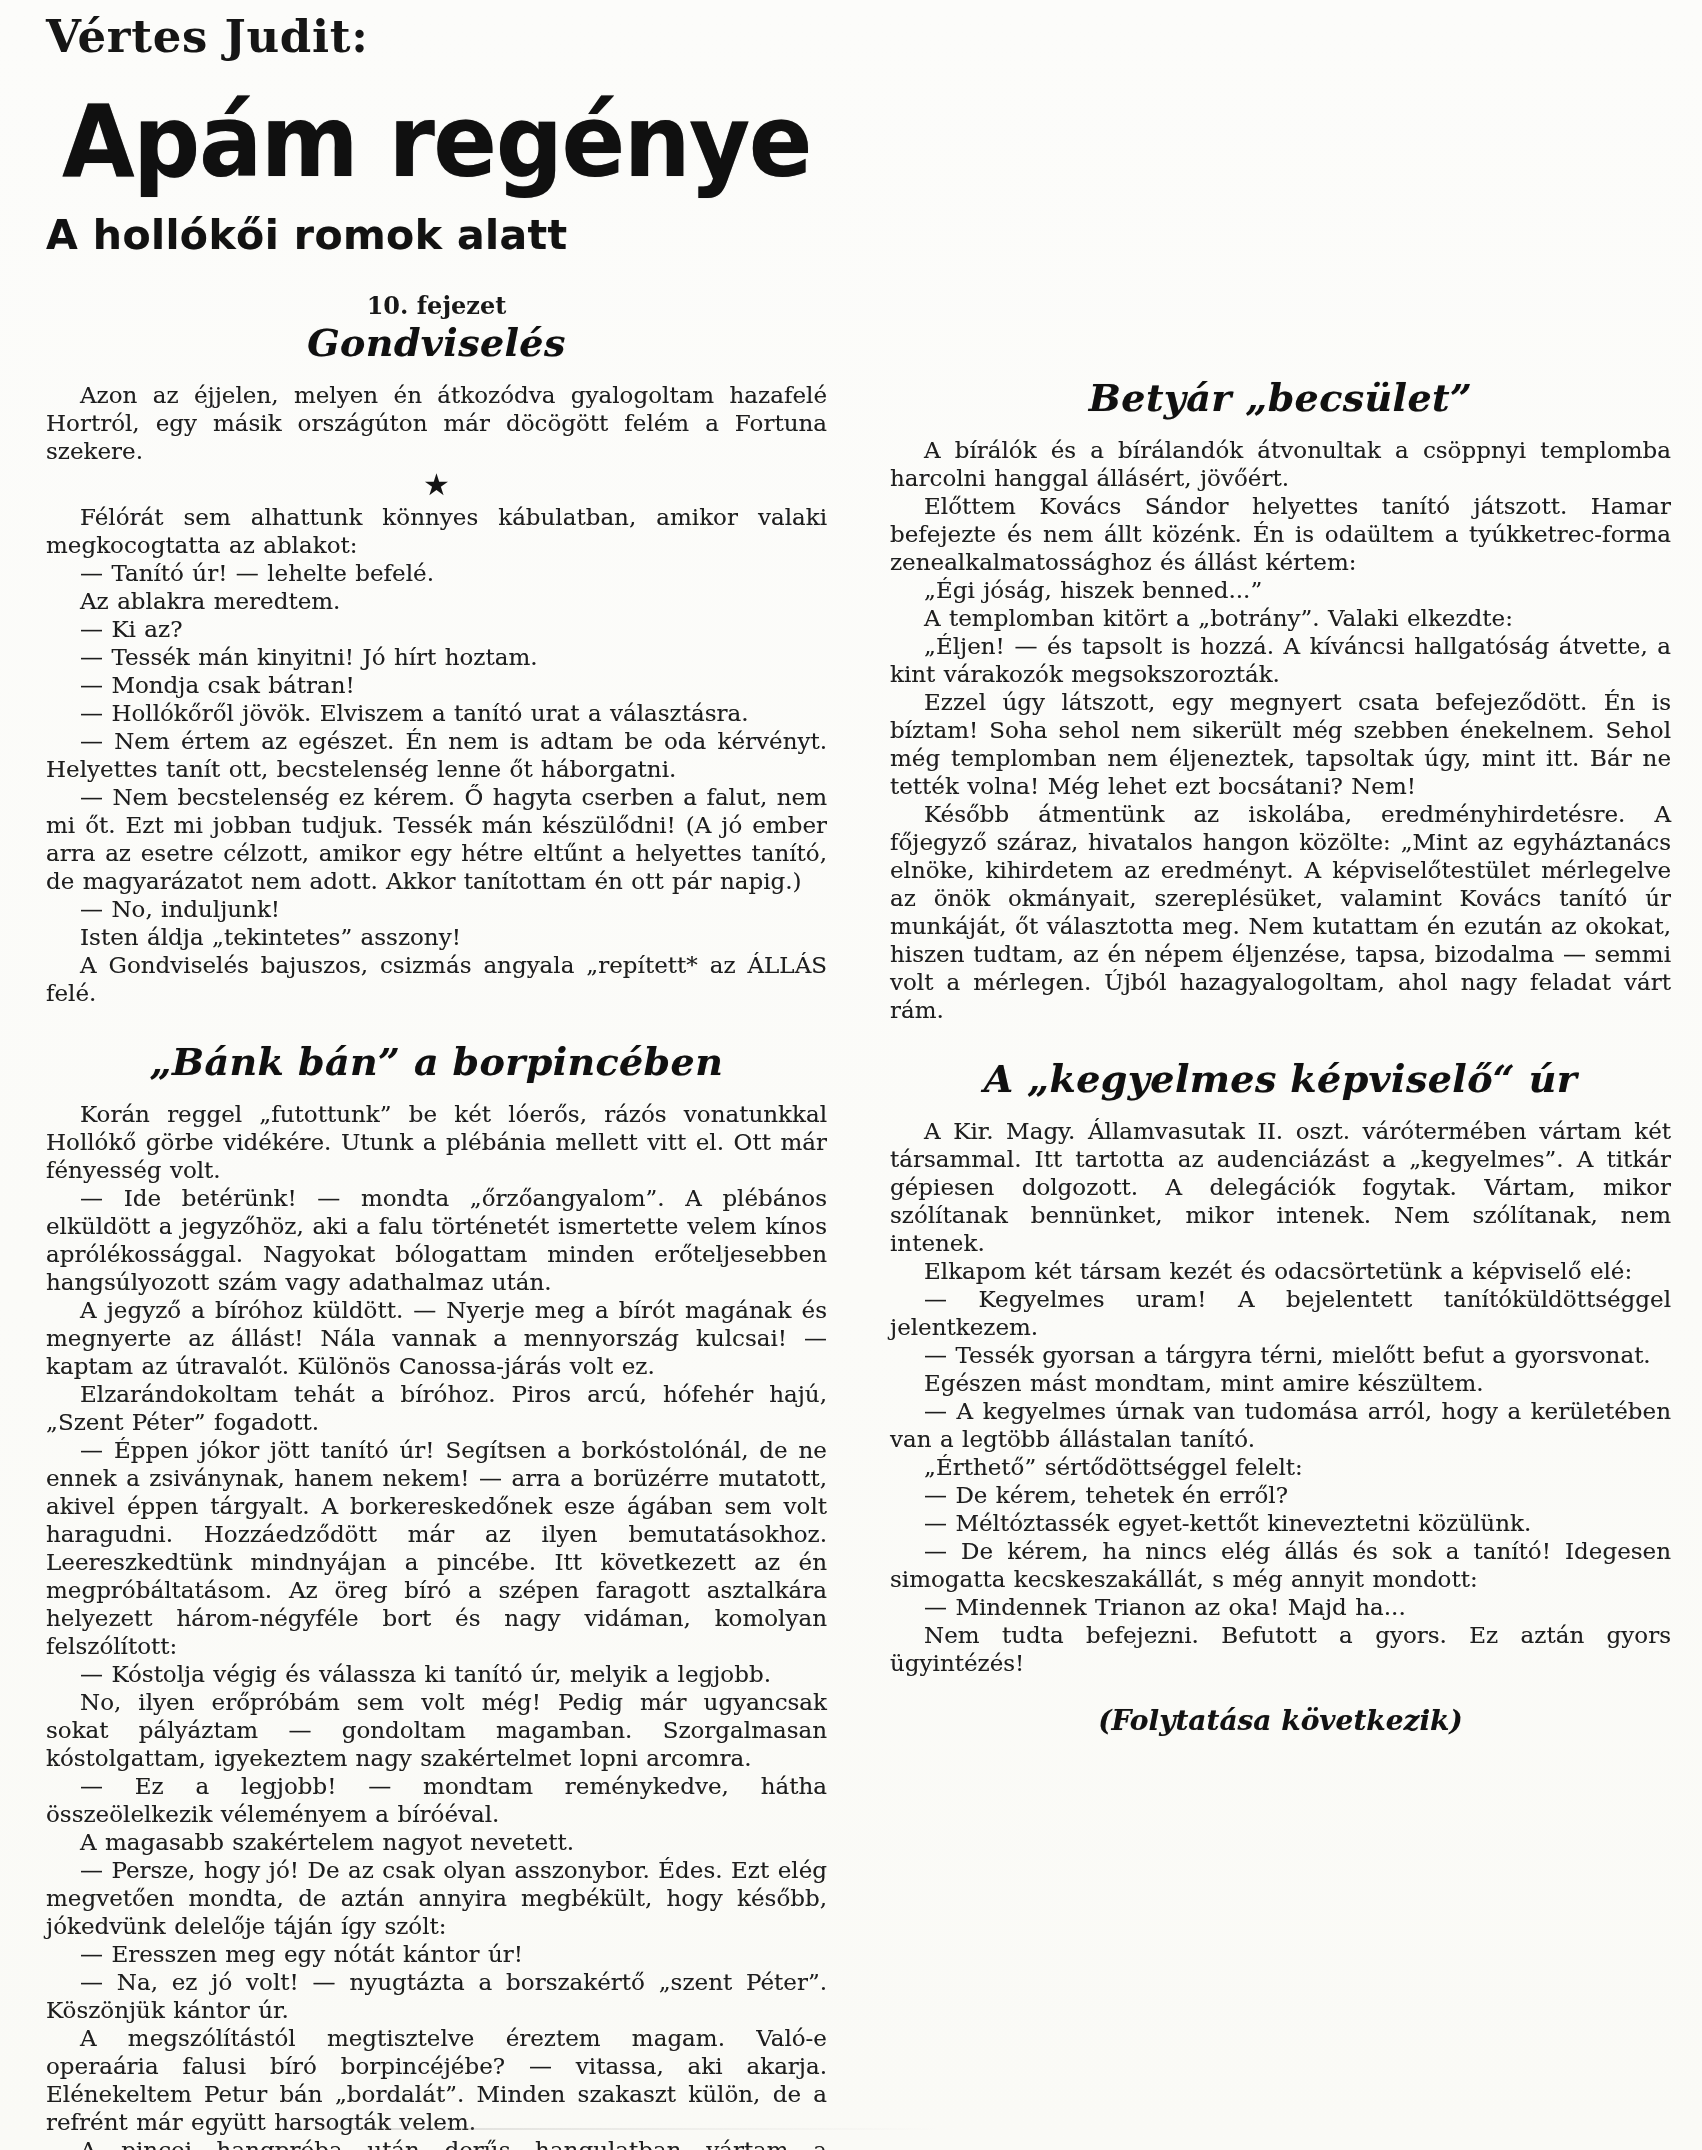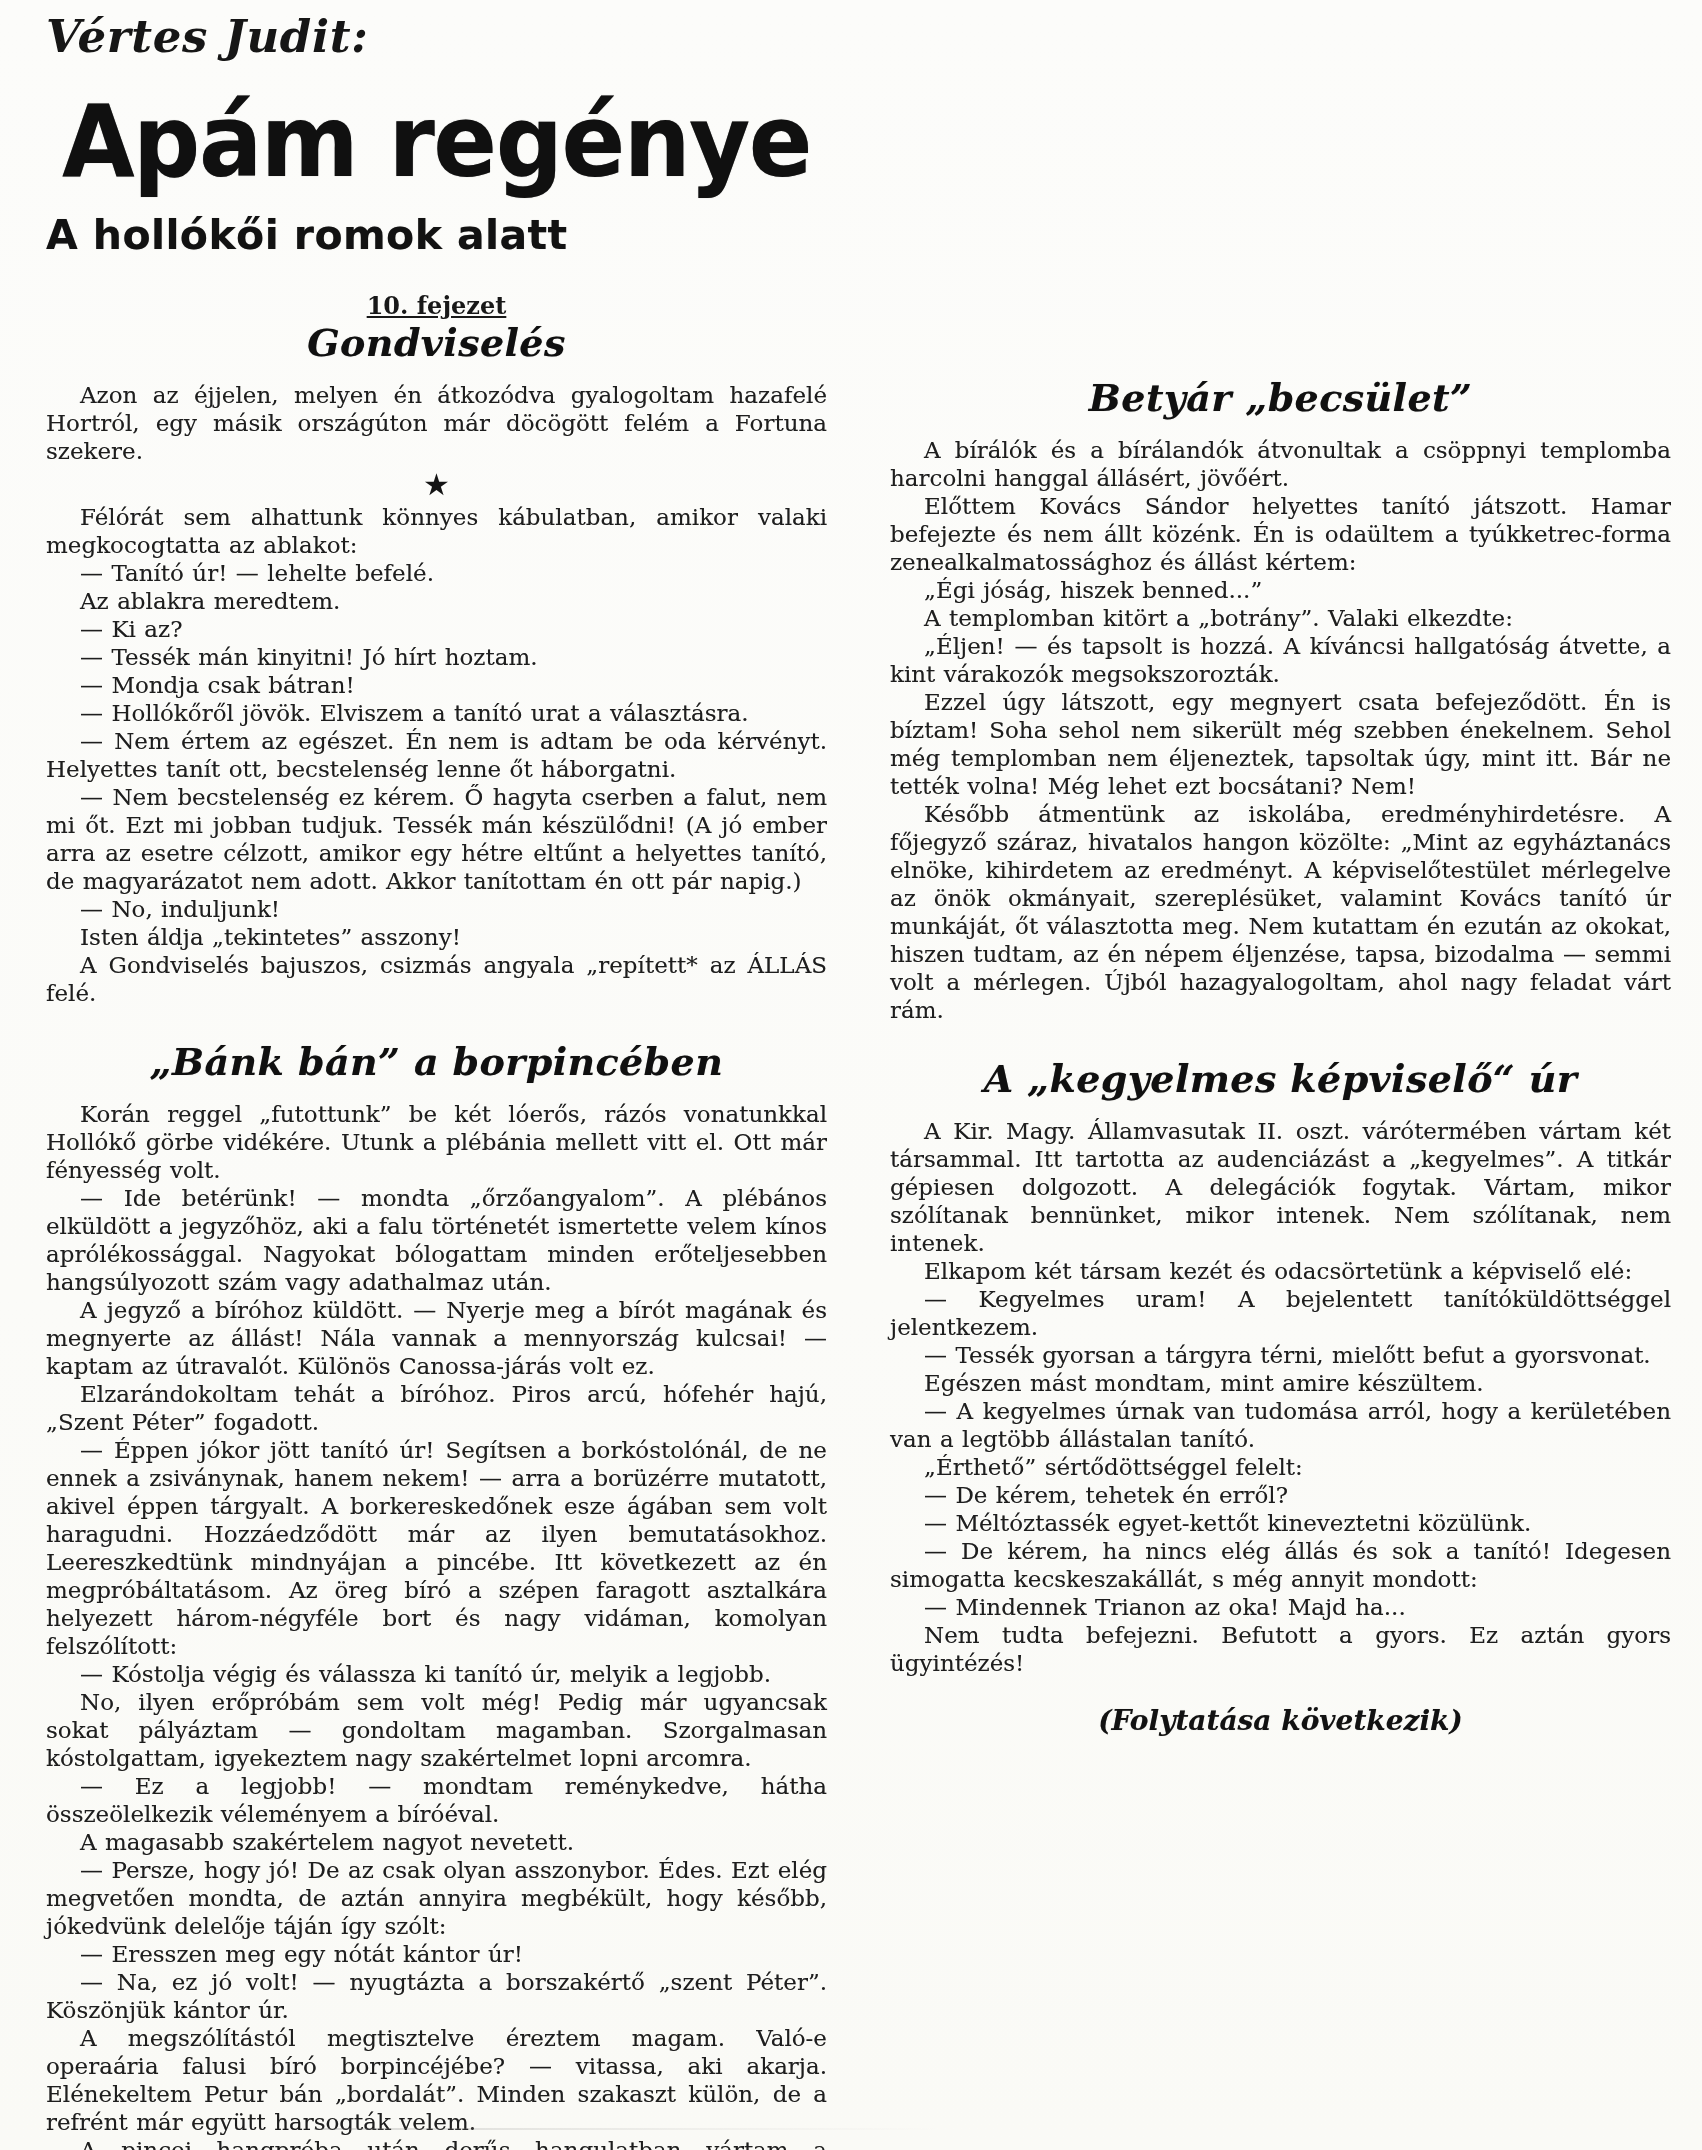--- a/index.html
+++ b/index.html
@@ -14,21 +14,21 @@
     background:linear-gradient(180deg,#fcfcfa 0%, #fbfbf8 60%, #fafaf6 100%);
     color:#1d1d1d;
     overflow:hidden;
   }
   .col { position:absolute; top:0; }
   .col-left  { left:46px;   width:781px; }
   .col-right { left:890px; width:781px; padding-top:376px; }
 
   .byline {
     font-family:"DejaVu Serif", serif;
-    font-style:italic; font-weight:bold;
+    font-weight:bold;
     font-size:45px; line-height:1.1;
     padding-top:12px; letter-spacing:0.7px;
     color:#161616;
   }
   .title {
     font-family:"DejaVu Sans", sans-serif;
     font-weight:bold; font-size:94px; line-height:1;
     text-align:center; margin-top:30px; letter-spacing:-1.5px;
     color:#101010; transform:scaleY(1.06); transform-origin:top center;
     text-shadow:0 0 0.7px rgba(0,0,0,.55);
@@ -36,21 +36,21 @@
   .subtitle {
     font-family:"DejaVu Sans", sans-serif;
     font-weight:bold; font-size:41px; line-height:1.05;
     text-align:left; margin-top:28px; letter-spacing:0.4px;
     color:#121212;
     text-shadow:0 0 0.7px rgba(0,0,0,.4);
   }
   .chapter {
     font-family:"DejaVu Serif", serif;
     font-weight:bold; font-size:24px;
-    text-align:center; margin-top:34px; color:#181818;text-decoration:underline;
+    text-align:center; margin-top:34px; color:#181818;
   }
   .section-heading {
     font-family:"DejaVu Serif", serif;
     font-weight:bold; font-style:italic;
     font-size:38px; line-height:1.15;
     text-align:center; color:#101010;
     margin-top:1px; margin-bottom:16.4px;
     letter-spacing:0.4px;
     text-shadow:0 0 0.7px rgba(0,0,0,.45);
   }

